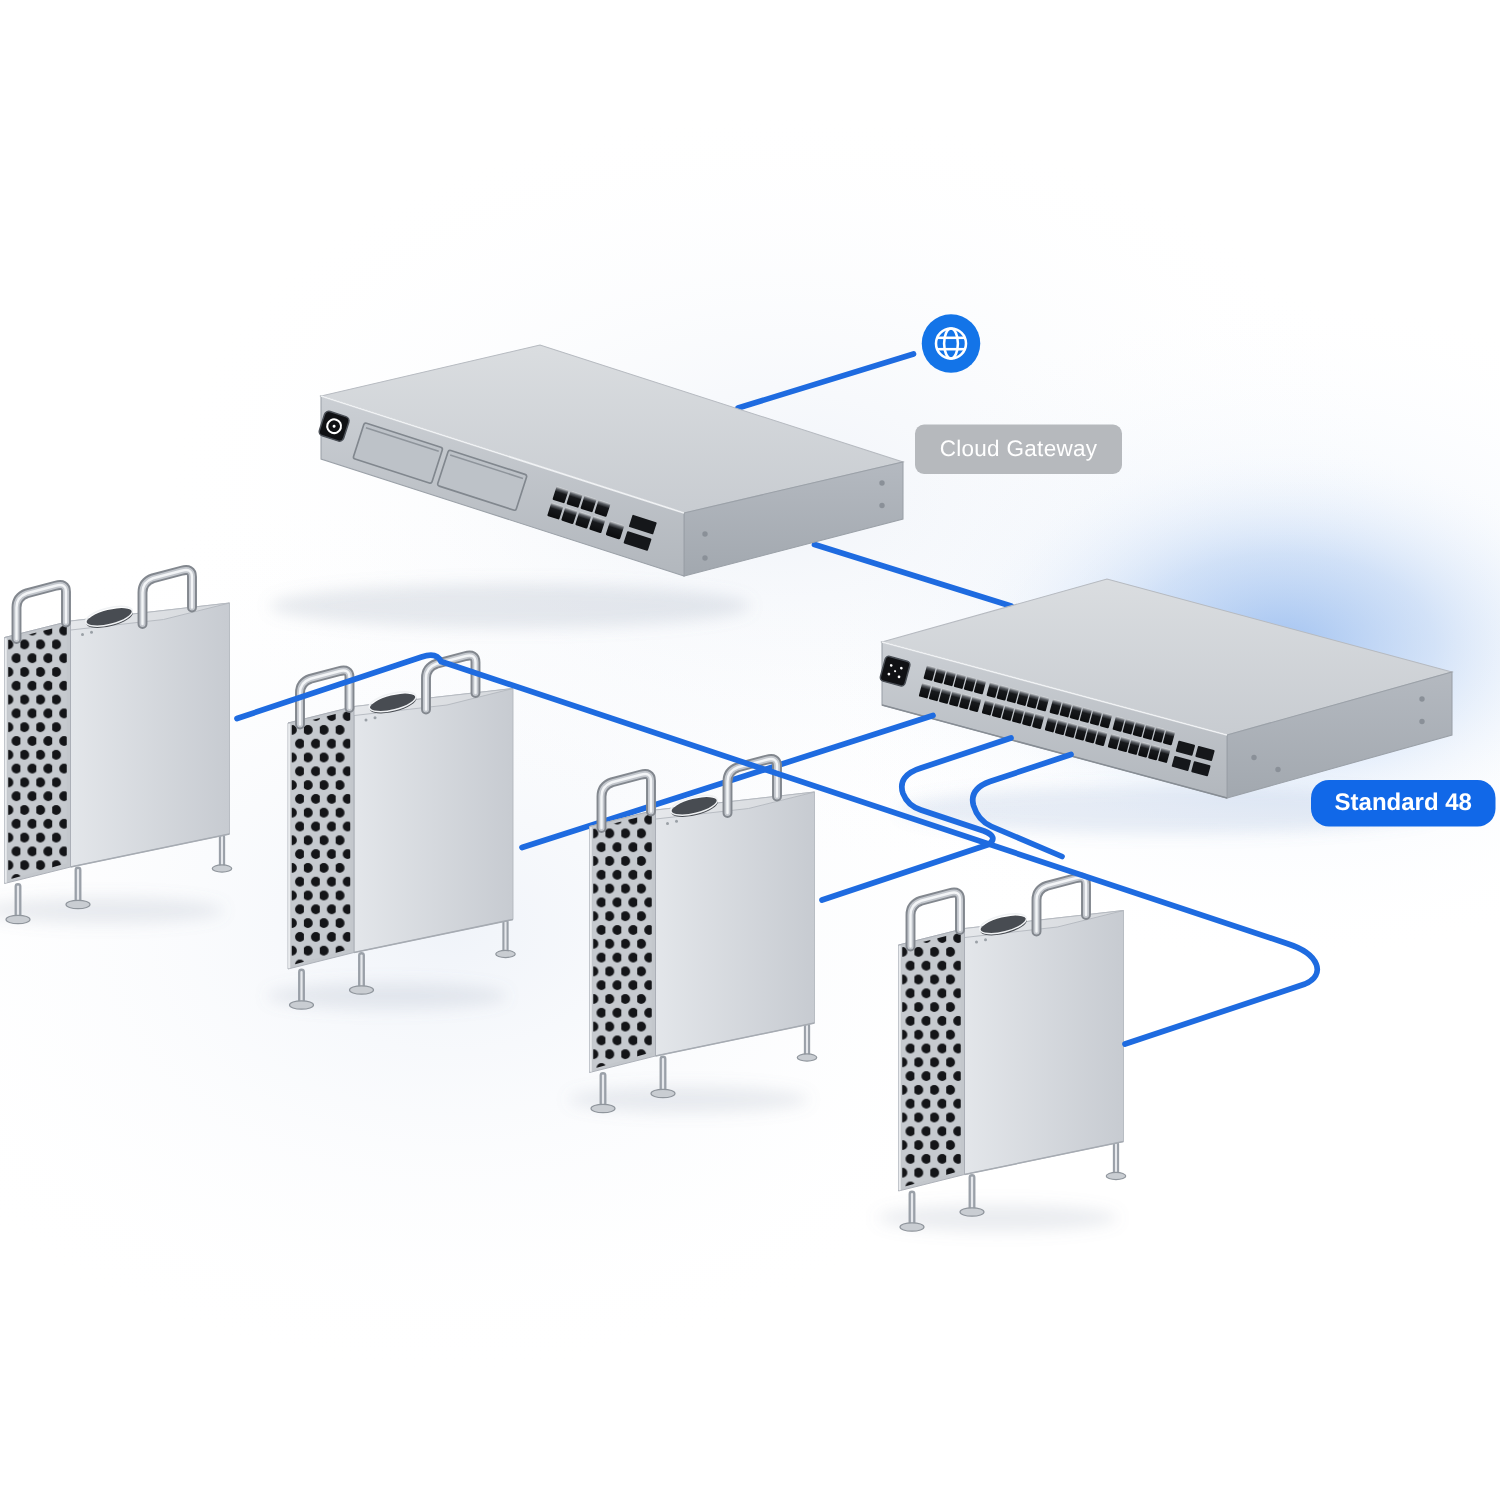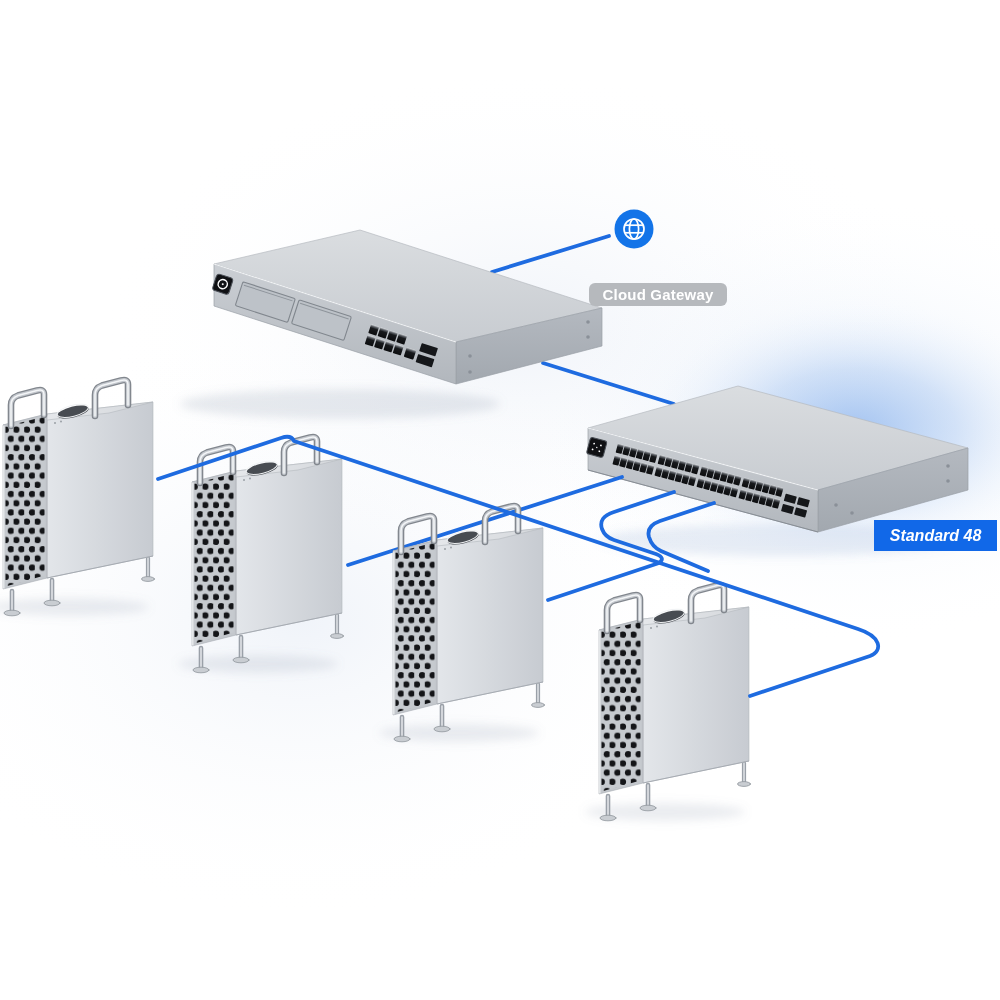--- a/index.html
+++ b/index.html
@@ -1,22 +1,22 @@
 <!DOCTYPE html>
 <html><head>
 <meta charset="utf-8">
 <style>
   html,body{margin:0;padding:0;background:#fff;}
   .stage{position:relative;width:1000px;height:1000px;overflow:hidden;
          font-family:"Liberation Sans", sans-serif;background:#ffffff;}
   .stage svg{position:absolute;left:0;top:0;}
   .pill{position:absolute;display:flex;align-items:center;justify-content:center;
         color:#fff;border-radius:6px;white-space:nowrap;}
-  .pill-gateway{left:589px;top:283px;width:138px;height:23px;font-size:15px;font-weight:700;letter-spacing:.2px;}
-  .pill-switch{left:874px;top:520px;width:123px;height:31px;font-size:16px;font-weight:700;border-radius:0;font-style:italic;}
+  .pill-gateway{left:610px;top:283px;width:138px;height:33px;font-size:15px;font-weight:400;letter-spacing:.2px;}
+  .pill-switch{left:874px;top:520px;width:123px;height:31px;font-size:16px;font-weight:700;border-radius:12px;}
 </style>
 </head>
 <body>
 
 <div class="stage">
 <svg width="1000" height="1000" viewBox="0 0 1000 1000">
   <defs>
     <filter id="soft" x="-60%" y="-60%" width="220%" height="220%">
           <feGaussianBlur stdDeviation="5"></feGaussianBlur>
         </filter>

